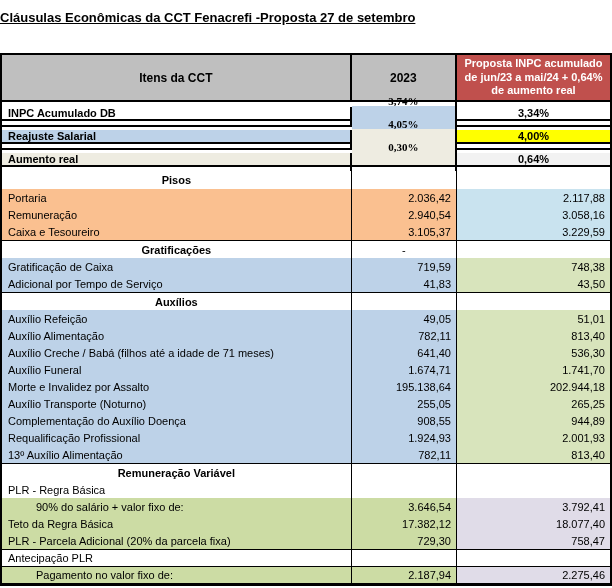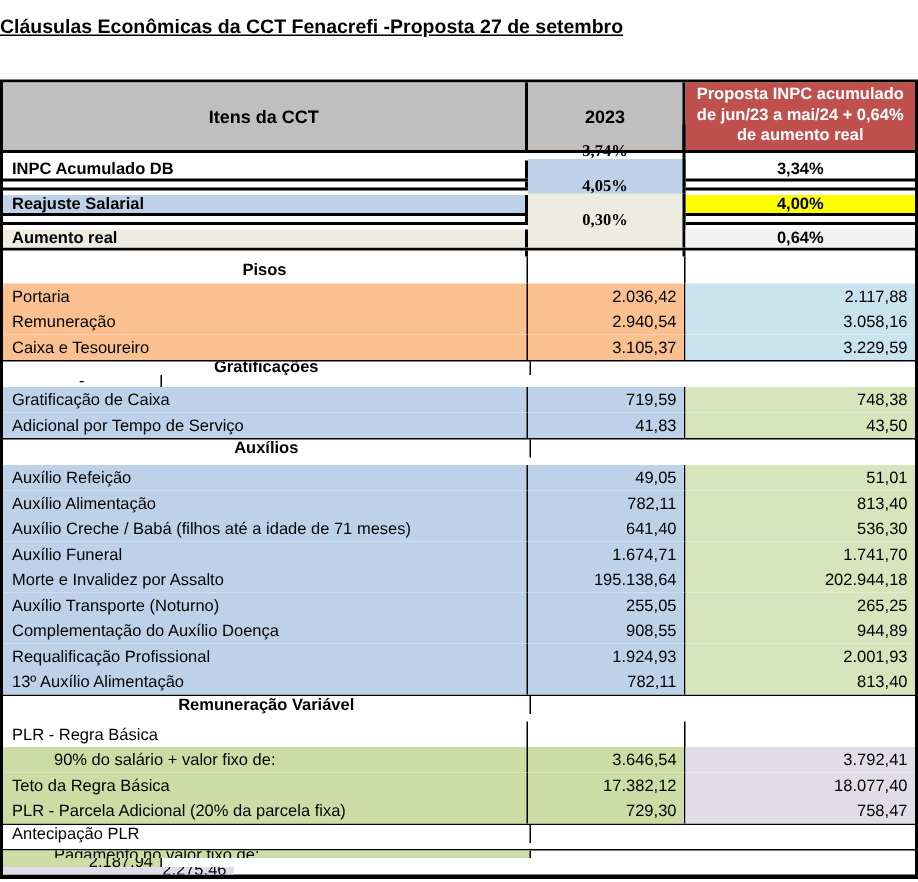--- a/index.html
+++ b/index.html
@@ -56,21 +56,21 @@
   .plain { background: #fff; }
 
   .pisos .c1, .pisos .c2 { background: var(--orange); }
   .pisos .c3 { background: var(--paleblue); }
   .aux .c1, .aux .c2 { background: var(--blue); }
   .aux .c3 { background: var(--green1); }
   .rv .c1, .rv .c2 { background: var(--green2); }
   .rv .c3 { background: var(--lavender); }
 
   .indent .c1 { padding-left: 34px; }
-  .bt1 { border-top: 1px solid var(--border); flex-direction: column; }
+  .bt1 { border-top: 1px solid var(--border); }
   .bt2 { border-top: 2px solid var(--border); }
   .bb2 { border-bottom: 2px solid var(--border); align-items: flex-end; }
 </style>
 </head>
 <body>
 
 <div class="page-title">Cláusulas Econômicas da CCT Fenacrefi -Proposta 27 de setembro</div>
 
 <div class="cct-table">
   <div class="row header-row">

